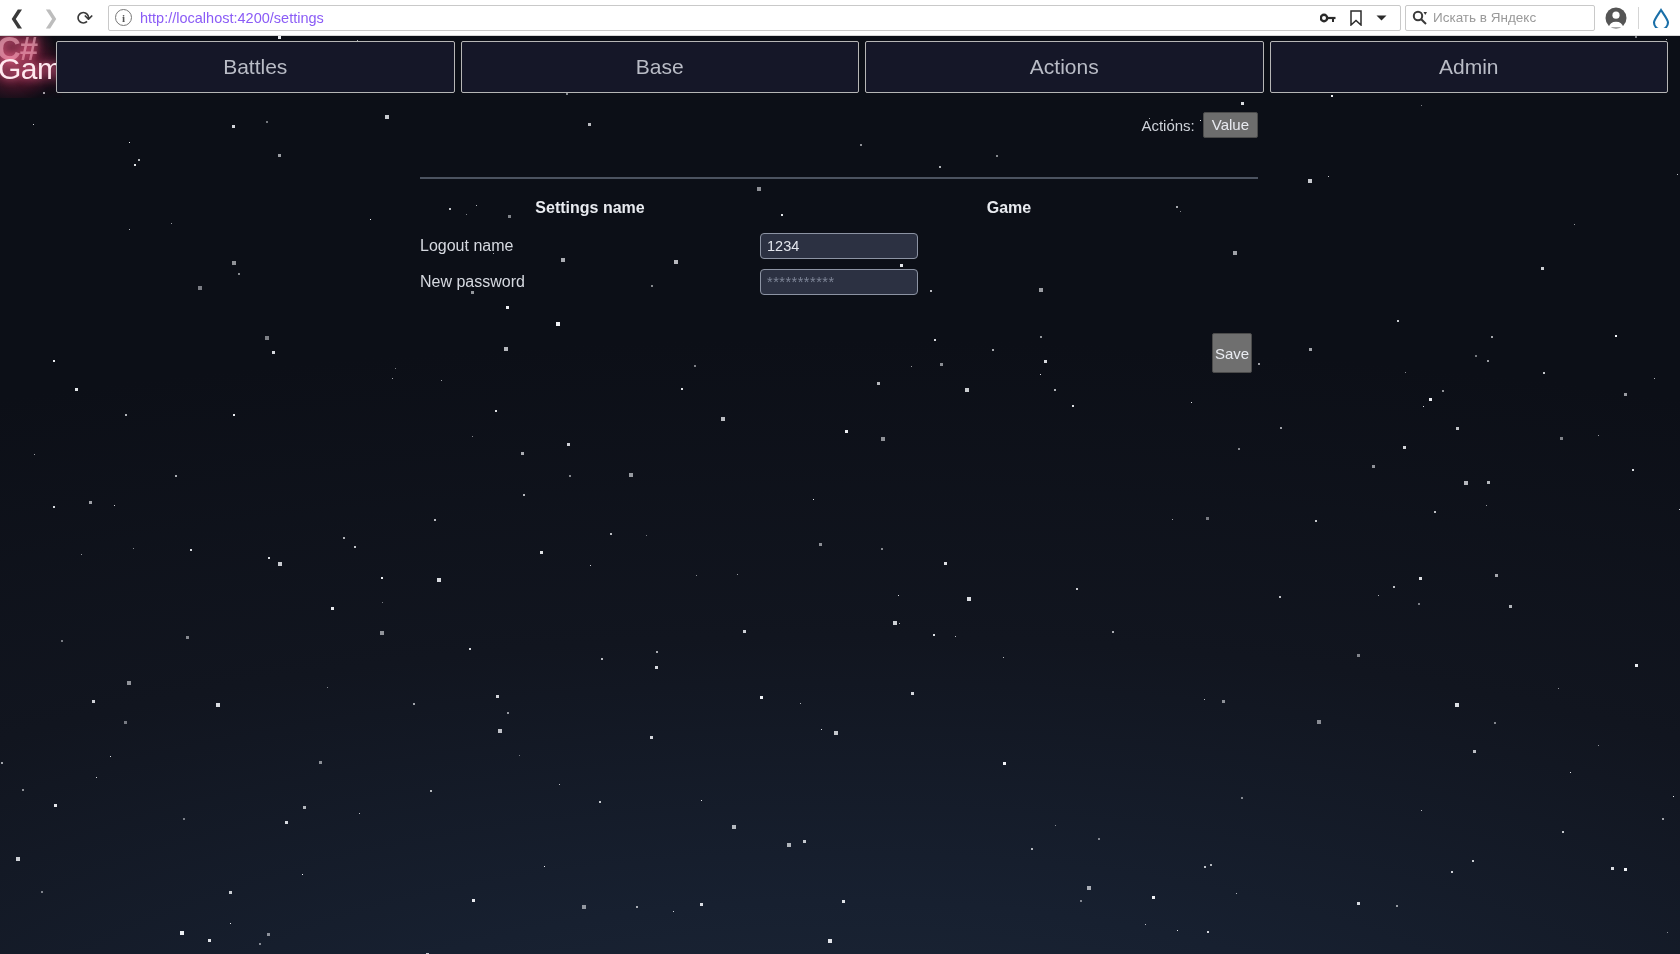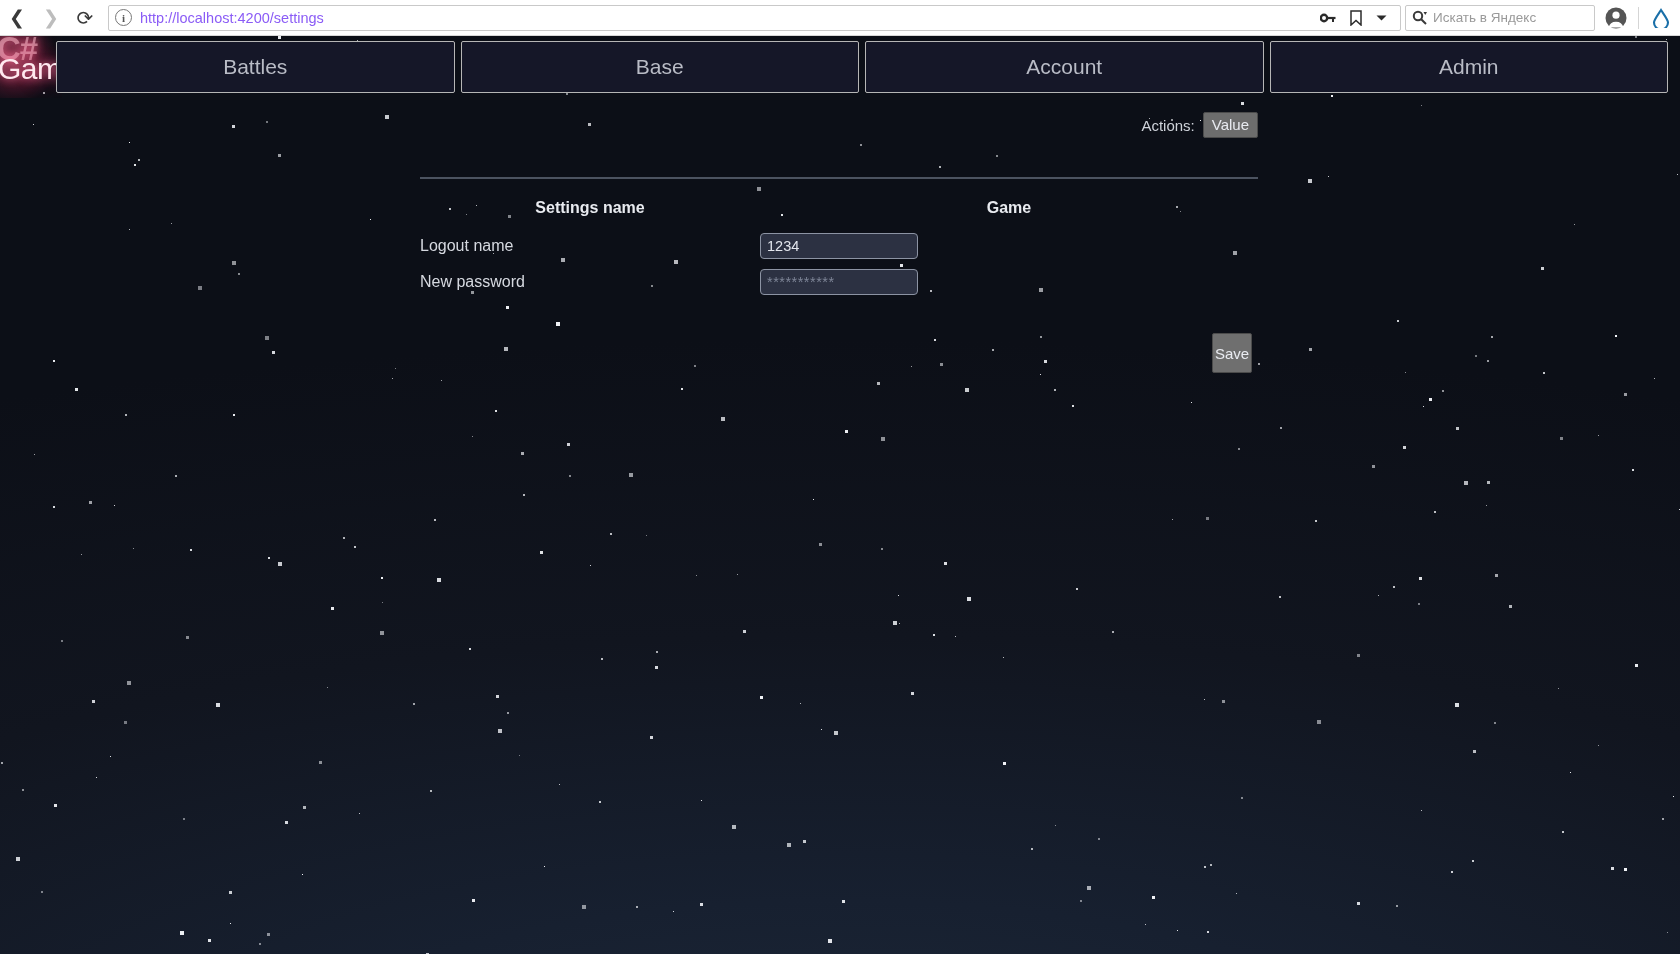--- a/index.html
+++ b/index.html
@@ -531,21 +531,21 @@
     </div>
 
   <div id="logo">
     <span id="logo-mark">C#</span>
     <span id="logo-word">Game</span>
   </div>
 
   <nav id="navbar">
     <div class="nav-tab">Battles</div>
     <div class="nav-tab">Base</div>
-    <div class="nav-tab">Account</div>
+    <div class="nav-tab">Actions</div>
     <div class="nav-tab">Admin</div>
   </nav>
 
   <div id="actions-row">
     <span id="actions-label">Actions:</span>
     <button id="logout-button">Value</button>
   </div>
 
   <div id="divider"></div>
 

